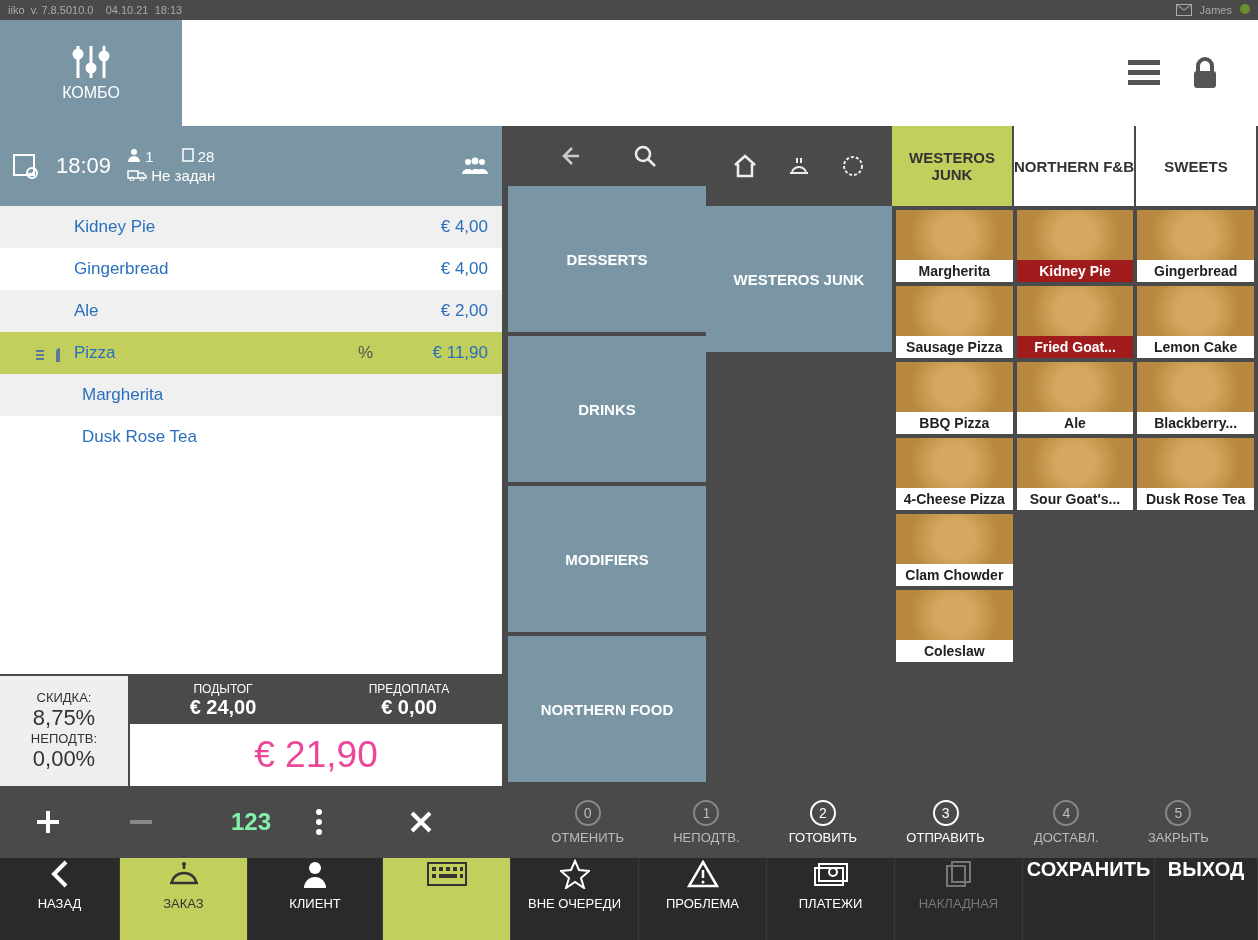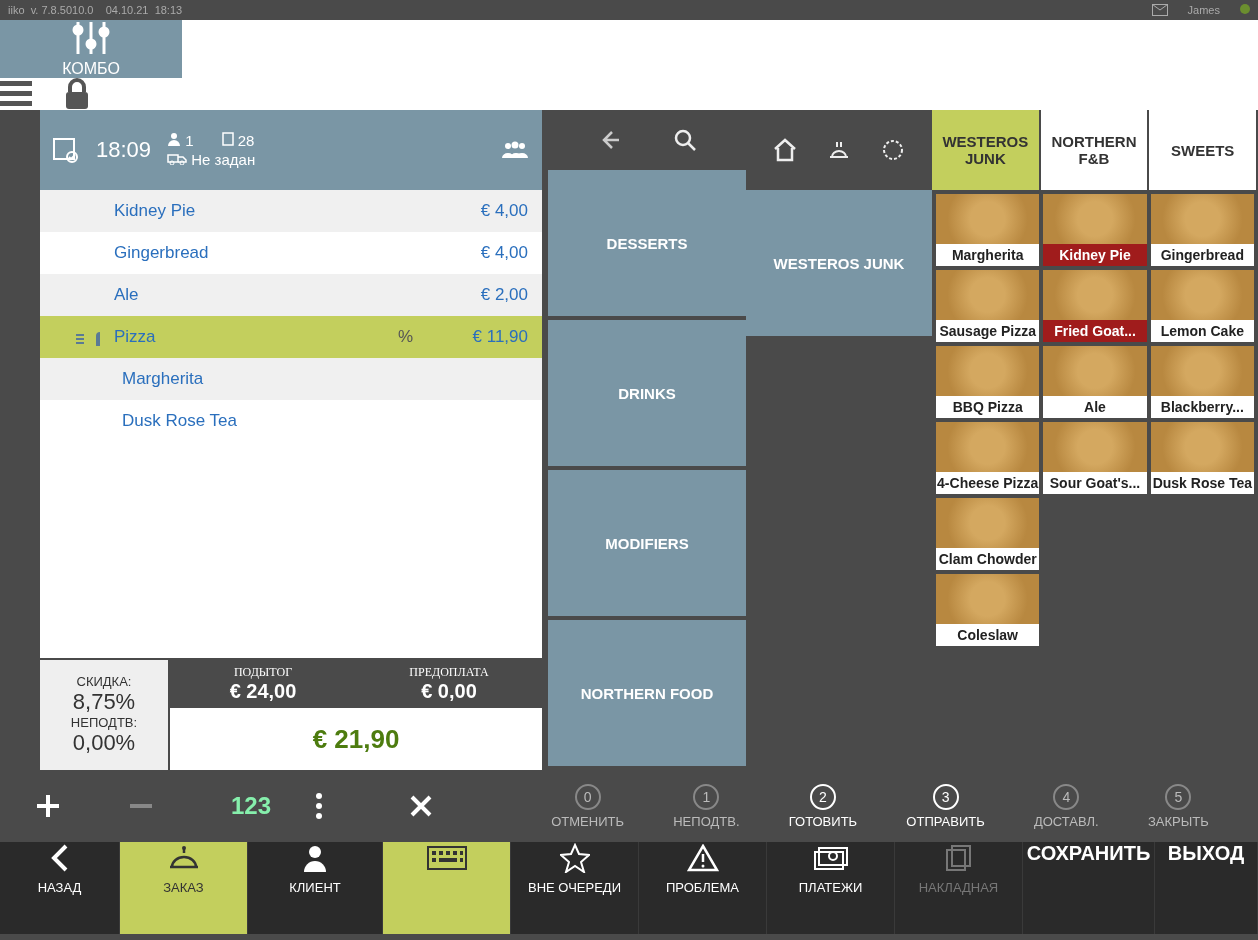--- a/index.html
+++ b/index.html
@@ -1,28 +1,28 @@
 <!DOCTYPE html>
 <html><head>
 <meta charset="utf-8">
 <style>
 * { margin: 0; padding: 0; box-sizing: border-box; font-family: "Segoe UI", Arial, sans-serif; }
 body { width: 1258px; height: 940px; background: #4a4a4a; overflow: hidden; }
 .top-bar { height: 20px; background: #4a4a4a; color: #aaa; font-size: 11px; display: flex; align-items: center; padding: 0 8px; }
-.top-bar .right { margin-left: auto; display: flex; align-items: flex-start; gap: 20px; }
+.top-bar .right { margin-left: auto; display: flex; align-items: flex-start; gap: 8px; }
 .status-dot { width: 10px; height: 10px; background: #6b8e2f; border-radius: 50%; }
 
-.header-row { height: 90px; display: flex; background: #fff; flex-direction: column; }
+.header-row { height: 106px; display: flex; background: #fff; }
 .combo-btn { width: 182px; background: #7a96a5; color: #fff; display: flex; flex-direction: column; align-items: center; justify-content: center; gap: 4px; }
 .header-spacer { flex: 1; }
 .header-icons { display: flex; align-items: center; gap: 32px; padding-right: 40px; }
 .hamburger, .lock-icon { color: #555; cursor: pointer; }
 
 .main-grid { display: flex; height: 660px; }
-.left-panel { width: 502px; display: flex; flex-direction: column; margin-left: 40px; }
+.left-panel { width: 502px; display: flex; flex-direction: column; }
 .order-header { height: 80px; background: #7a96a5; color: #fff; display: flex; align-items: center; padding: 0 12px; gap: 16px; }
 .order-header .list-icon { font-size: 22px; }
 .order-header .time { font-size: 22px; }
 .order-header .meta { display: flex; flex-direction: column; gap: 2px; font-size: 15px; }
 .order-header .meta-top { display: flex; gap: 28px; }
 .order-header .group-icon { margin-left: auto; font-size: 22px; }
 
 .order-items { flex: 1; background: #fff; overflow-y: auto; }
 .order-item { display: flex; align-items: center; height: 42px; padding: 0 14px; color: #2a6fbd; font-size: 17px; }
 .order-item.odd { background: #f0f0f0; }
@@ -33,23 +33,23 @@
 .order-item .price { width: 90px; text-align: right; font-size: 17px; }
 .order-item.sub .icon-slot { width: 68px; }
 
 .totals { height: 112px; background: #fff; display: flex; border-top: 2px solid #4a4a4a; }
 .totals-left { width: 130px; background: #efefef; display: flex; flex-direction: column; justify-content: center; align-items: center; padding: 6px; font-size: 14px; color: #333; border-right: 2px solid #4a4a4a; }
 .totals-left .pct { font-size: 22px; font-weight: 400; }
 .totals-left .lbl { font-size: 13px; }
 .totals-right { flex: 1; display: flex; flex-direction: column; }
 .totals-row1 { height: 48px; background: #4a4a4a; color: #fff; display: flex; }
 .totals-row1 .cell { flex: 1; display: flex; flex-direction: column; align-items: center; justify-content: center; }
-.totals-row1 .lbl { font-size: 12px; font-family: Liberation Serif, serif; }
+.totals-row1 .lbl { font-size: 12px; }
 .totals-row1 .val { font-size: 20px; font-weight: 600; }
-.totals-row2 { flex: 1; display: flex; align-items: center; justify-content: center; font-size: 26px; font-weight: 700; color: #4d7c0f; }
+.totals-row2 { flex: 1; display: flex; align-items: center; justify-content: center; font-size: 37px; font-weight: 400; color: #ec4899; }
 
 .center-panel { width: 198px; display: flex; flex-direction: column; margin-left: 6px; }
 .nav-row { height: 80px; background: #4a4a4a; display: flex; align-items: center; justify-content: space-evenly; color: #eee; }
 .nav-row .nav-ic { cursor: pointer; width: 30px; display:flex; justify-content:center; }
 .cat-btn { height: 146px; background: #7a96a5; color: #fff; display: flex; align-items: center; justify-content: center; font-size: 15px; font-weight: 600; margin-bottom: 4px; cursor: pointer; text-align: center; }
 .center-right { width: 186px; display: flex; flex-direction: column; }
 .center-right .nav-row { background: #4a4a4a; }
 .wide-cat { height: 146px; background: #7a96a5; color: #fff; display: flex; align-items: center; justify-content: center; font-size: 15px; font-weight: 600; margin-bottom: 4px; cursor: pointer; }
 
 .right-panel { flex: 1; display: flex; flex-direction: column; background: #4a4a4a; }

